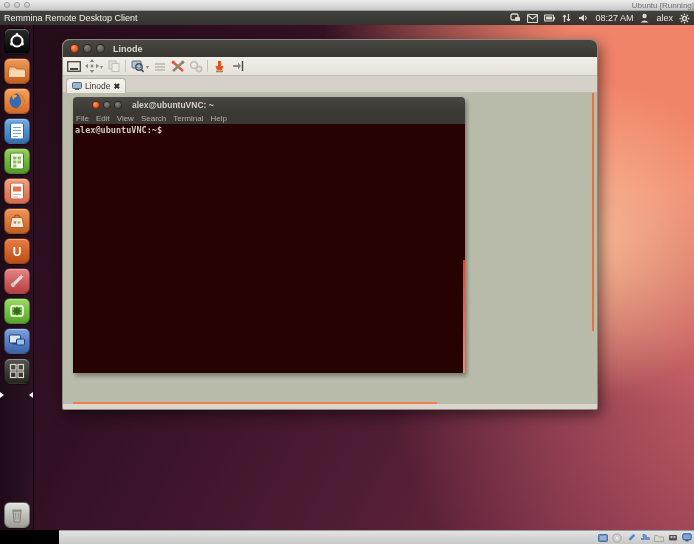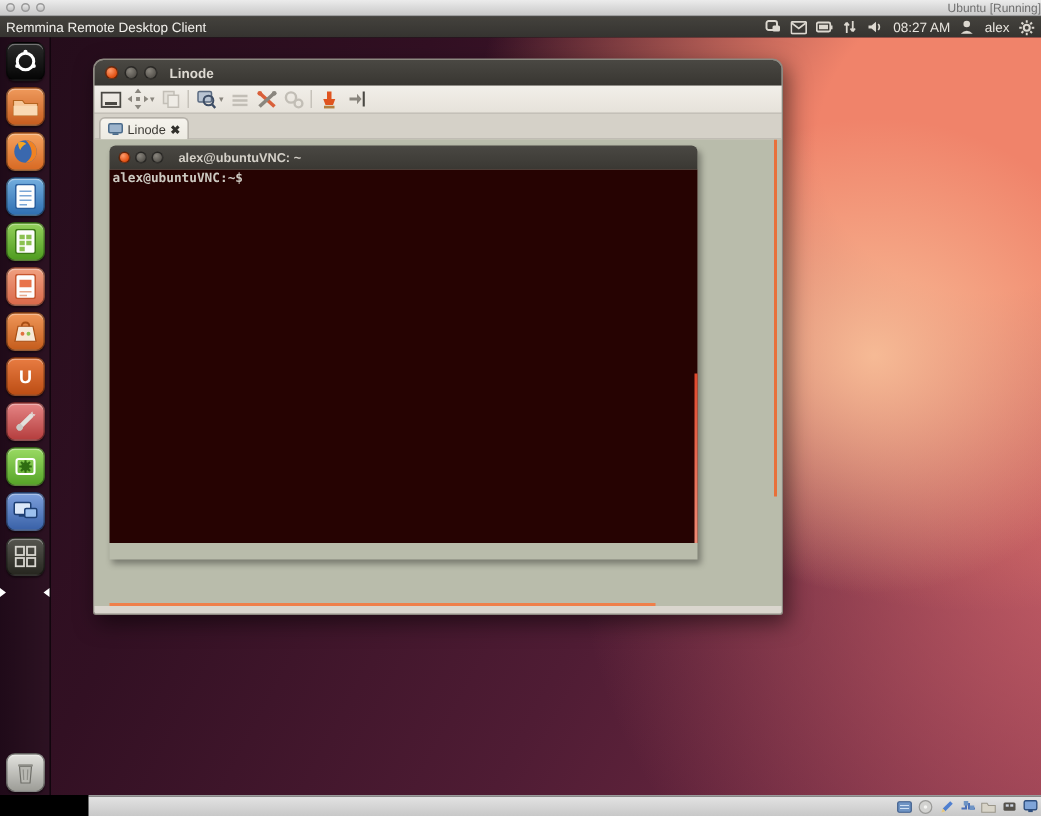--- a/index.html
+++ b/index.html
@@ -52,21 +52,21 @@
   .t-pkg{background:linear-gradient(#9ada63,#56a428);}
   .t-remmina{background:linear-gradient(#7d9fdc,#3a62a8);}
   .t-workspace{background:linear-gradient(#565650,#26261f);}
   .t-trash{position:absolute;left:4px;top:477px;background:linear-gradient(#e2e2de,#9d9d97);}
   .arrow-left{position:absolute;left:0;width:0;height:0;border-top:3px solid transparent;
     border-bottom:3px solid transparent;border-left:4px solid #fff;}
   .arrow-right{position:absolute;right:0;width:0;height:0;border-top:3px solid transparent;
     border-bottom:3px solid transparent;border-right:4px solid #fff;}
 
   
-  .remmina{position:absolute;left:62px;top:39px;width:460px;height:371px;
+  .remmina{position:absolute;left:62px;top:39px;width:536px;height:371px;
     border-radius:7px 7px 2px 2px;box-shadow:3px 5px 14px rgba(0,0,0,.5);
     background:#dad6ce;border:1px solid #8d8981;}
   .rm-titlebar{position:relative;height:17px;background:linear-gradient(#4a4843,#383631);
     border-radius:6px 6px 0 0;display:flex;align-items:center;}
   .wbtns{display:flex;gap:4px;margin-left:7px;}
   .wbtn{width:9px;height:9px;border-radius:50%;border:1px solid rgba(0,0,0,.55);}
   .wbtn.close{background:radial-gradient(circle at 35% 30%,#ff9d6e,#e25012 70%);}
   .wbtn.gray{background:radial-gradient(circle at 35% 30%,#8a867e,#55524c 75%);}
   .rm-title{margin-left:8px;font-size:9px;font-weight:bold;color:#dedad2;}
   .rm-toolbar{height:19px;background:linear-gradient(#f2efe9,#e6e2da);
@@ -81,21 +81,21 @@
   .rm-tab .close-x{font-size:8px;color:#31302c;font-weight:bold;cursor:default;}
   .rm-view{position:relative;height:311px;background:#b9bcab;overflow:hidden;}
   .edge-orange-v{position:absolute;right:3px;top:0;width:2px;height:238px;background:#e8703a;}
   .edge-orange-h{position:absolute;left:10px;top:309px;width:364px;height:2px;background:#ef7f4a;}
   .rm-bottom{height:4px;background:#dad6ce;}
 
   
   .term{position:absolute;left:10px;top:4px;width:392px;height:276px;
     box-shadow:2px 3px 4px rgba(0,0,0,.35);border-radius:4px 4px 0 0;}
   .term-titlebar{height:16px;background:linear-gradient(#4a4843,#3a3833);
-    border-radius:4px 4px 0 0;display:flex;align-items:center;}
+    border-radius:4px 4px 0 0;display:flex;align-items:center;padding-left:13px;}
   .term-titlebar .wbtn{width:8px;height:8px;}
   .term-title{margin-left:10px;font-size:8.5px;font-weight:bold;color:#d4d0c8;}
   .term-menubar{height:11px;background:#3a3833;display:flex;gap:7px;align-items:center;
     padding-left:3px;font-size:8px;color:#b4b0a8;}
   .term-menu-item{cursor:default;}
   .term-body{position:relative;height:249px;background:#260302;}
   .term-prompt{position:absolute;left:2px;top:1px;font-family:"DejaVu Sans Mono",monospace;
     font-size:8.5px;color:#ccc9c1;white-space:pre;font-weight:bold;}
   .term-edge-red{position:absolute;right:0;top:136px;width:2px;height:113px;
     background:linear-gradient(#e0482c,#ef8a74);}
@@ -406,20 +406,28 @@
 
       <div class="term">
         <div class="term-titlebar">
           <span class="wbtns" style="margin-left:6px;gap:3px;">
             <span class="wbtn close"></span>
             <span class="wbtn gray"></span>
             <span class="wbtn gray"></span>
           </span>
           <span class="term-title">alex@ubuntuVNC: ~</span>
         </div>
+        <div class="term-menubar">
+          <span class="term-menu-item">File</span>
+          <span class="term-menu-item">Edit</span>
+          <span class="term-menu-item">View</span>
+          <span class="term-menu-item">Search</span>
+          <span class="term-menu-item">Terminal</span>
+          <span class="term-menu-item">Help</span>
+        </div>
         <div class="term-body">
           <span class="term-prompt">alex@ubuntuVNC:~$</span>
           <span class="term-edge-red"></span>
         </div>
       </div>
       <span class="edge-orange-v"></span>
       <span class="edge-orange-h"></span>
     </div>
     <div class="rm-bottom"></div>
   </div>

